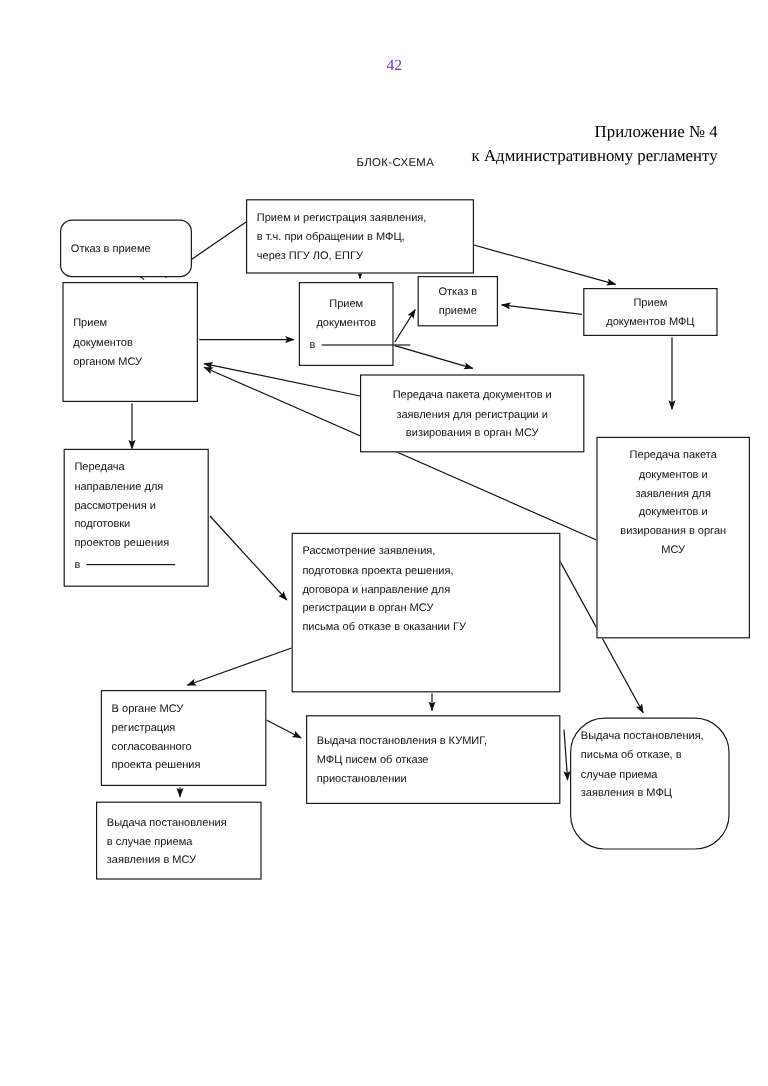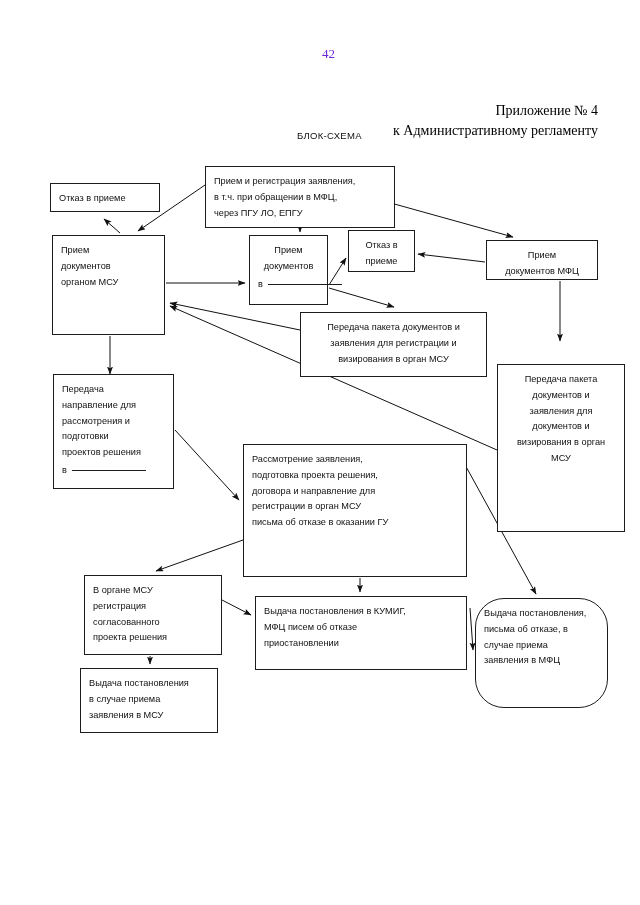--- a/index.html
+++ b/index.html
@@ -57,21 +57,21 @@
     box-sizing: border-box;
     border: 1px solid #1c1c1c;
     background: #ffffff;
     color: #101010;
     font-size: 9.2px;
     line-height: 1.72;
     padding: 7px 8px 5px 8px;
     z-index: 3;
   }
   .node.center { text-align: center; }
-  .node.mid { display: flex; flex-direction: column; }
+  .node.mid { display: flex; flex-direction: column; justify-content: center; }
   .node .ln { white-space: nowrap; }
   .blank-line {
     display: inline-block;
     border-bottom: 1px solid #1c1c1c;
     width: 82px;
     height: 9px;
     margin-left: 3px;
     vertical-align: 2px;
   }
   .blank-line.short { width: 74px; }
@@ -113,21 +113,21 @@
         <path d="M 243 540 L 156 571" marker-end="url(#arrow)"></path>
         <path d="M 360 578 L 360 592" marker-end="url(#arrow)"></path>
         <path d="M 458 452 L 536 594" marker-end="url(#arrow)"></path>
         <path d="M 150 656 L 150 664" marker-end="url(#arrow)"></path>
         <path d="M 222 600 L 251 615" marker-end="url(#arrow)"></path>
         <path d="M 470 608 L 473 650" marker-end="url(#arrow)"></path>
       </g>
   </svg>
 
   <div id="nodes-layer">
-      <div class="node mid" style="left: 50px; top: 183px; width: 110px; height: 29px;">
+      <div class="node mid" style="left: 50px; top: 183px; width: 110px; height: 48px; border-radius: 10px;">
         <div class="ln">Отказ в приеме</div>
       </div>
       <div class="node mid" style="left: 205px; top: 166px; width: 190px; height: 62px;">
         <div class="ln">Прием и регистрация заявления,</div>
         <div class="ln">в т.ч. при обращении в МФЦ,</div>
         <div class="ln">через ПГУ ЛО, ЕПГУ</div>
       </div>
       <div class="node mid" style="left: 52px; top: 235px; width: 113px; height: 100px;">
         <div class="ln">Прием</div>
         <div class="ln">документов</div>

